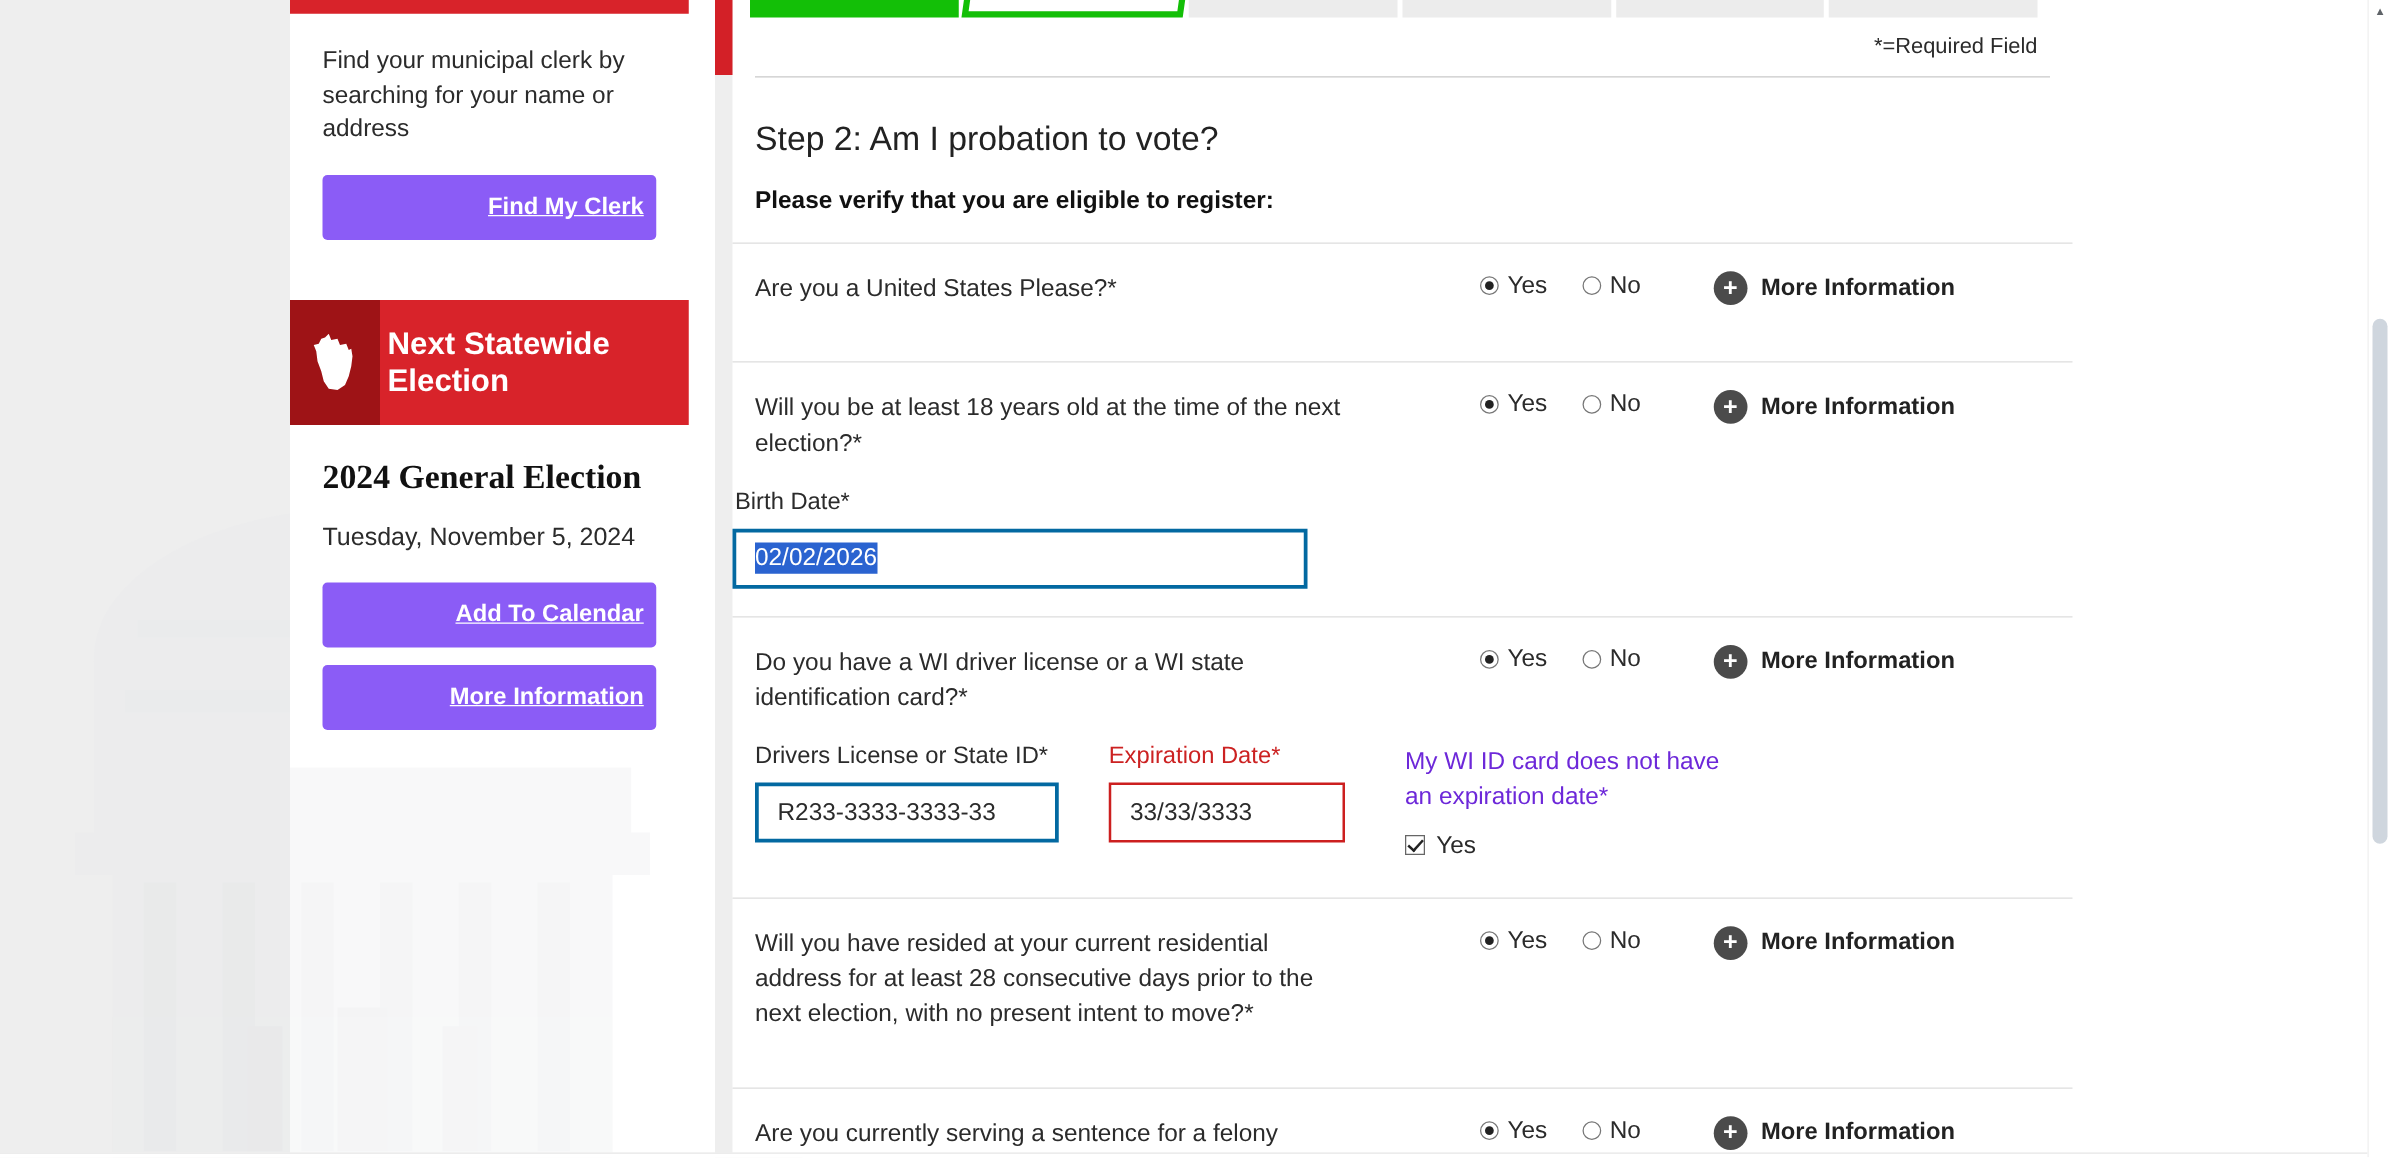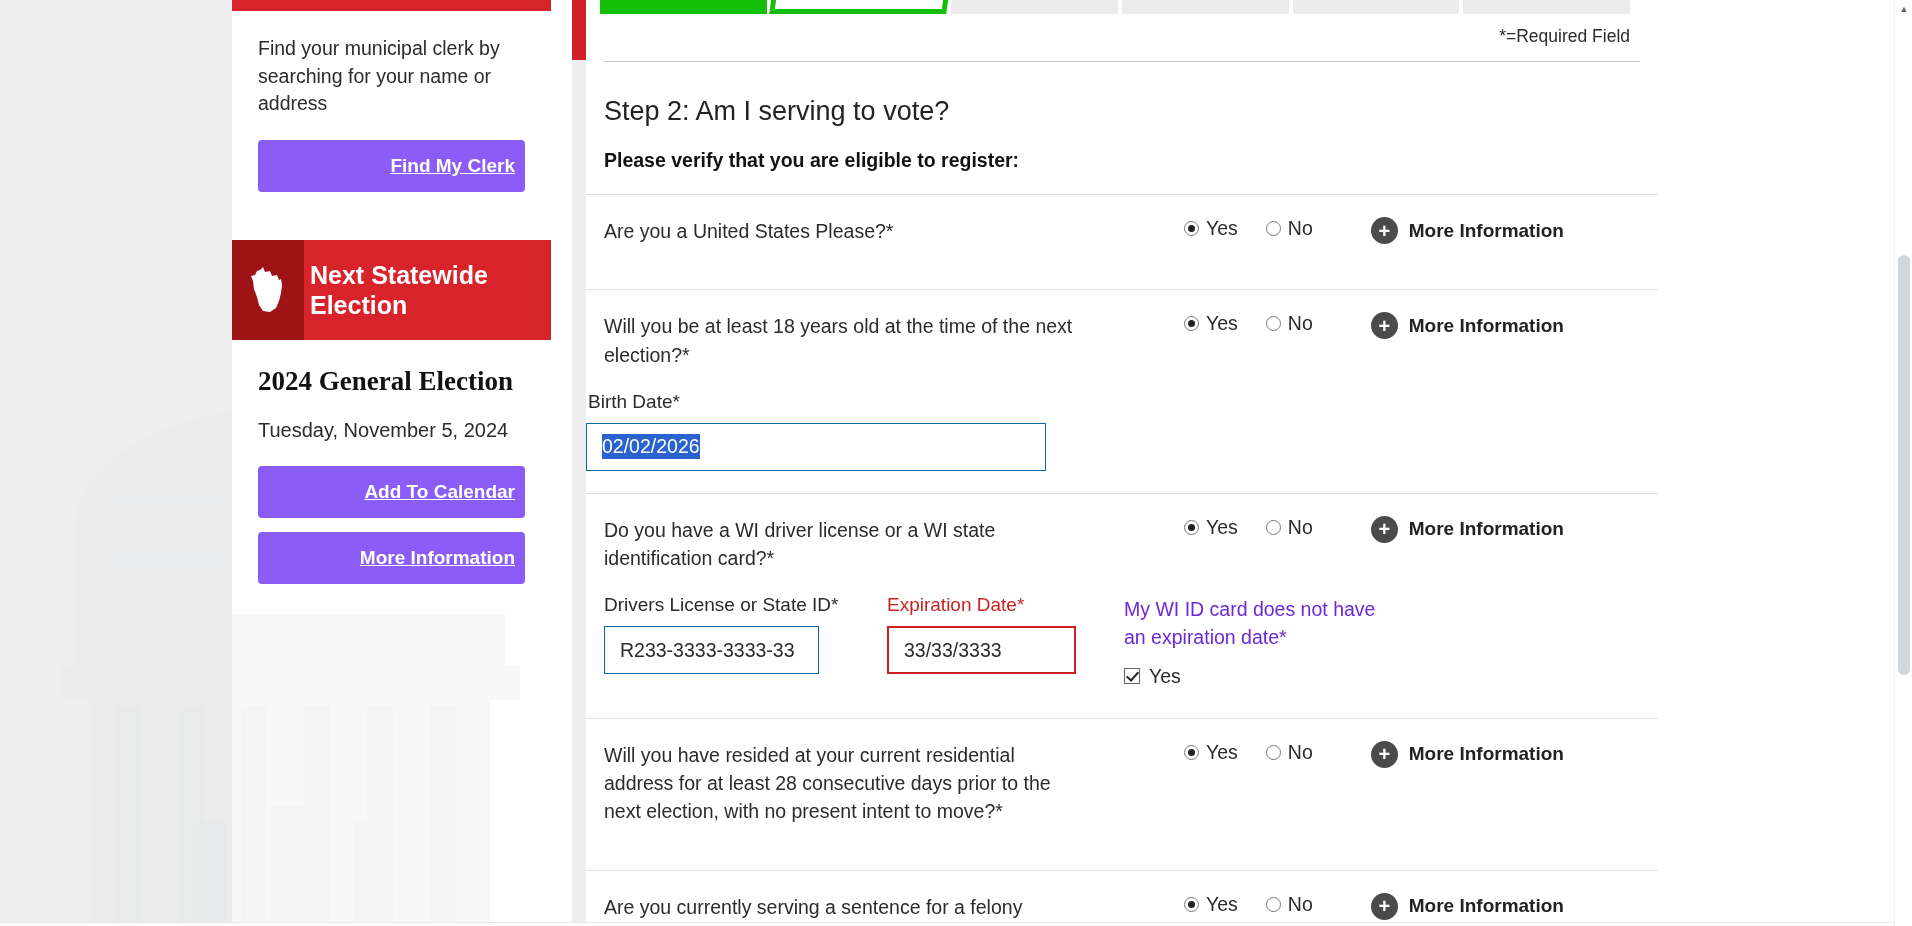--- a/index.html
+++ b/index.html
@@ -251,21 +251,21 @@
     padding: 18px 18px 26px 18px;
   }
   .subform.plain { border-top: none; padding-top: 0; }
   .fieldlabel {
     font-size: 19px;
     color: #2b2b2b;
     margin-bottom: 10px;
   }
   .fieldlabel.err { color: #cc2222; font-weight: 400; }
   .txtinput {
-    border: 1px solid #0369a1;
+    border: 3px solid #0369a1;
     background: #ffffff;
     height: 48px;
     font-size: 19.5px;
     font-family: "Liberation Sans", sans-serif;
     color: #2b2b2b;
     padding: 0 15px;
     outline: none;
   }
   .txtinput.err { border: 2px solid #cc1f1f; }
 
@@ -275,21 +275,21 @@
   .sel-hl {
     background: #2a63d0;
     color: #ffffff;
     padding: 1px 0;
   }
 
   .id-row { display: flex; align-items: flex-start; gap: 40px; }
   .id-col-1 { width: 243px; }
   .id-col-2 { width: 163px; }
   .id-col-3 { width: 270px; margin-left: 34px; padding-top: 2px; }
-  #dl-input { width: 215px; }
+  #dl-input { width: 243px; }
   #exp-input { width: 189px; }
   .chk-line {
     display: flex;
     align-items: center;
     gap: 9px;
     font-size: 19.5px;
     color: #2b2b2b;
     margin-top: 14px;
     cursor: pointer;
   }
@@ -420,21 +420,21 @@
       <div class="pstep"></div>
       <div class="pstep"></div>
       <div class="pstep"></div>
       <div class="pstep"></div>
     </div>
 
     <div id="required-note">*=Required Field</div>
 
     <div class="hr"></div>
 
-    <h1 id="step-title">Step 2: Am I serving to vote?</h1>
+    <h1 id="step-title">Step 2: Am I probation to vote?</h1>
     <div id="verify-line">Please verify that you are eligible to register:</div>
 
     <div class="qrow">
       <div class="qtext">Are you a United States Please?*</div>
       <div class="qctrl">
         <label class="radio-wrap">
           <span class="radio on"></span>
           <span>Yes</span>
         </label>
         <label class="radio-wrap">

